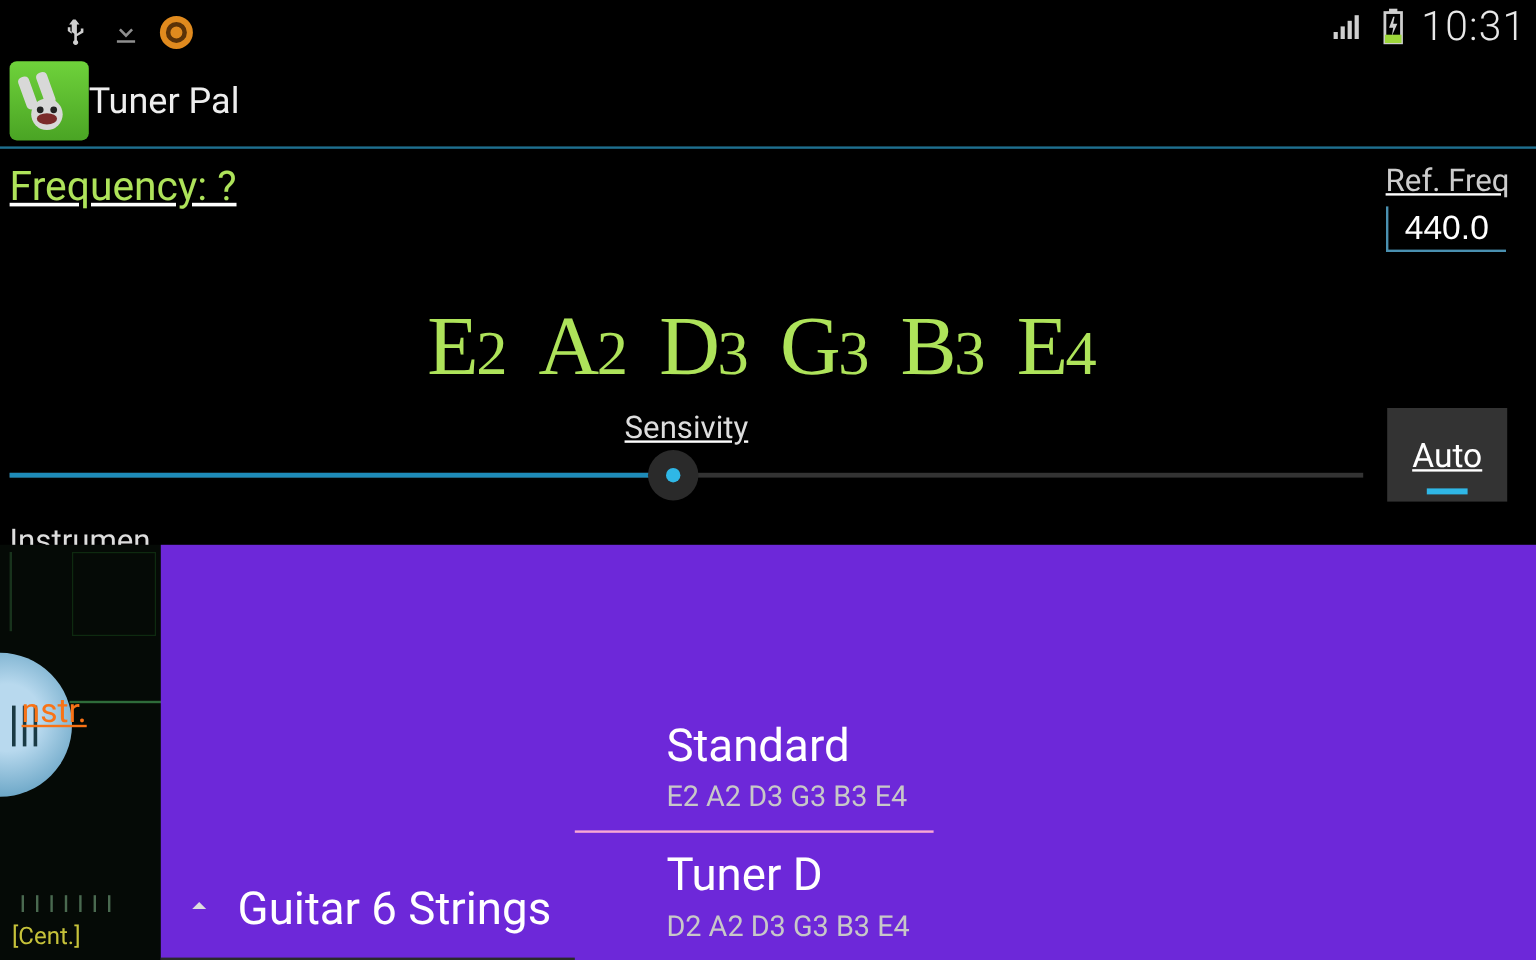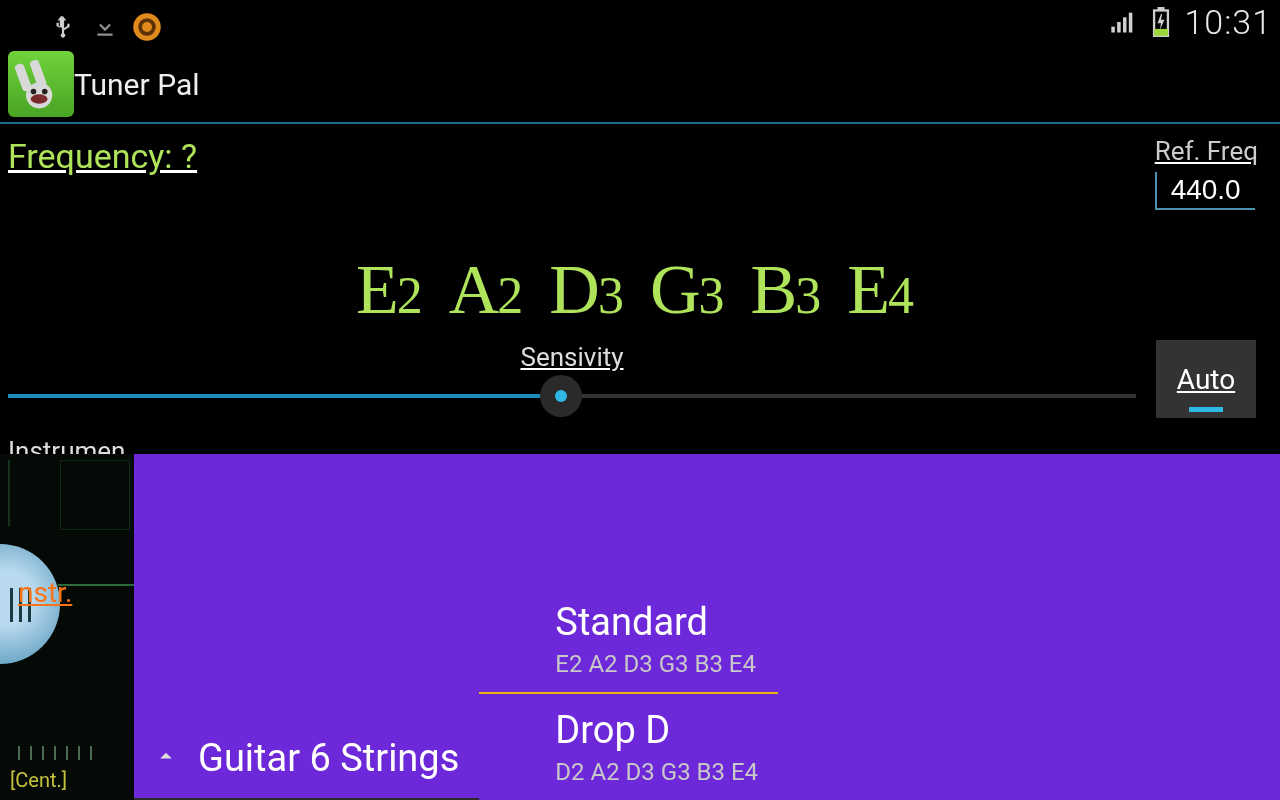--- a/index.html
+++ b/index.html
@@ -149,21 +149,21 @@
   }
   .dd-header {
     display:flex; align-items:center; gap:18px;
     padding:18px 20px 18px 18px;
     border-bottom:2px solid #2a2a2a;
   }
   .dd-header .chev{ font-size:30px; color:#ddd; }
   .dd-header .title{ font-size:38px; color:#fff; }
   .dd-item {
     padding:14px 20px 14px 76px;
-    border-bottom:2px solid #eab308;
+    border-bottom:2px solid #f9a8d4;
   }
   .dd-item:last-child{border-bottom:none;}
   .dd-item .name{ font-size:38px; color:#fff; }
   .dd-item .sub { font-size:24px; color:#c8c8c8; margin-top:6px; }
 
 </style>
 </head>
 <body>
 
 <div class="status-bar">
@@ -283,17 +283,17 @@
         </svg>
     </span>
     <span class="title">Guitar 6 Strings</span>
   </div>
   <div id="dd-items">
       <div class="dd-item">
         <div class="name">Standard</div>
         <div class="sub">E2 A2 D3 G3 B3 E4</div>
       </div>
       <div class="dd-item">
-        <div class="name">Drop D</div>
+        <div class="name">Tuner D</div>
         <div class="sub">D2 A2 D3 G3 B3 E4</div>
       </div>
     </div>
 </div>
 
 </body></html>

